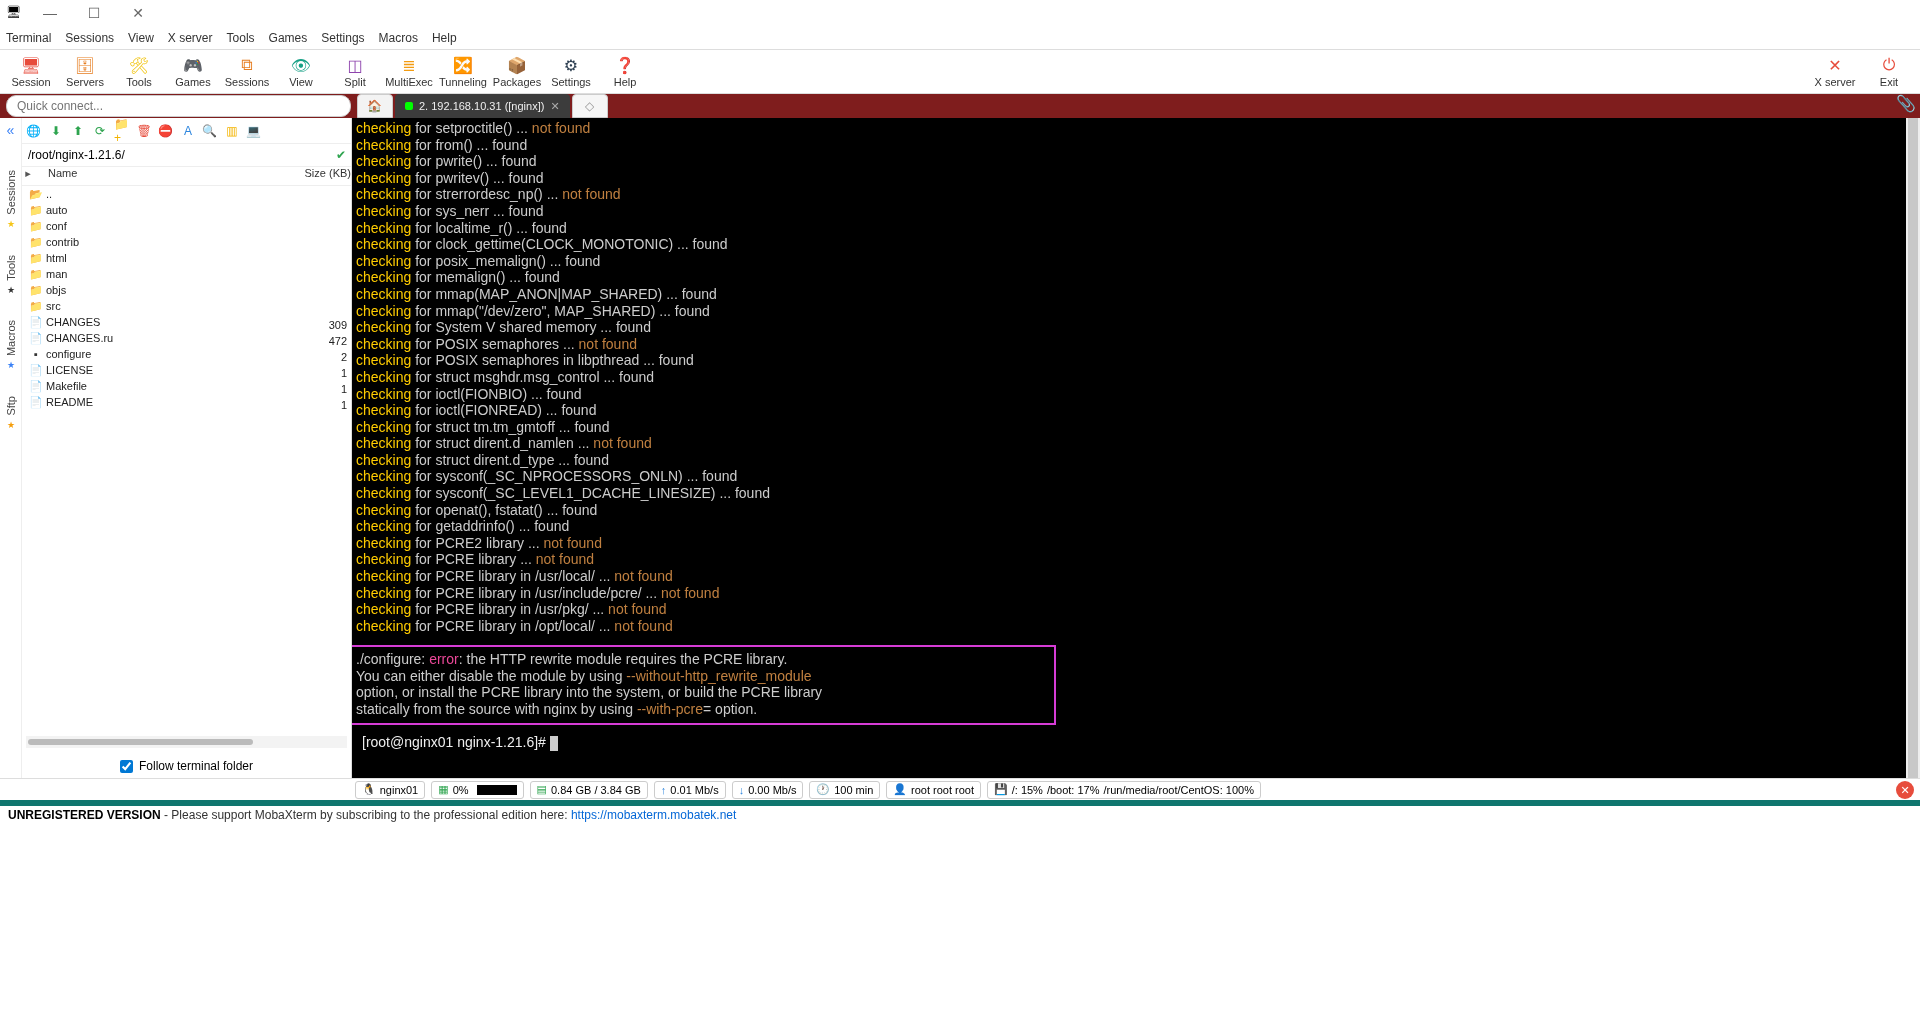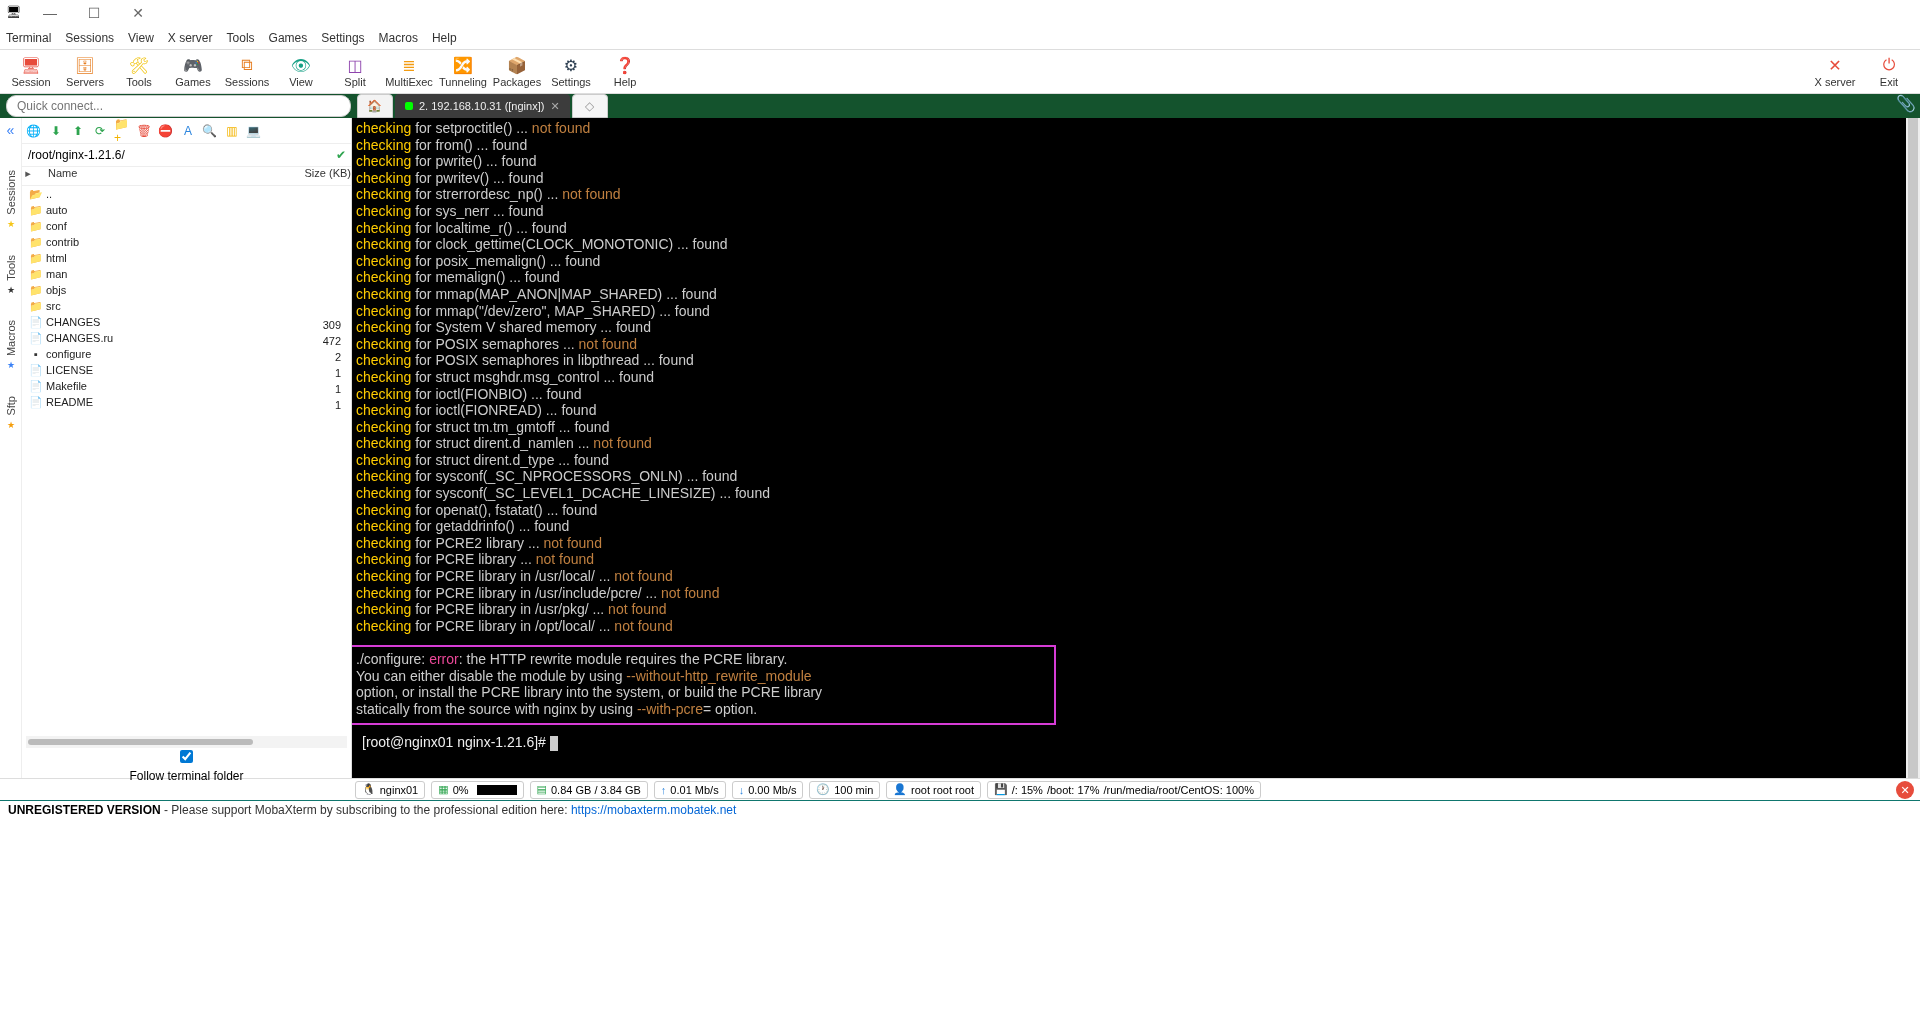--- a/index.html
+++ b/index.html
@@ -7,21 +7,21 @@
 .titlebar { height:26px; display:flex; align-items:center; padding:0 6px; background:#fff; }
 .titlebar .icon { width:16px; height:16px; margin-right:6px; }
 .titlebar .title { color:#555; flex:1; }
 .titlebar .wbtn { width:44px; height:26px; text-align:center; line-height:26px; color:#666; font-size:14px; }
 .menubar { height:24px; display:flex; align-items:center; padding:0 6px; border-bottom:1px solid #ddd; gap:14px; }
 .menubar span { color:#333; }
 .toolbar { height:44px; display:flex; align-items:center; padding:0 4px; border-bottom:1px solid #ddd; }
 .tbtn { display:flex; flex-direction:column; align-items:center; width:54px; color:#333; font-size:11px; gap:1px; }
 .tbtn .ic { width:20px; height:20px; display:flex; align-items:center; justify-content:center; font-size:16px; }
 .tspacer { flex:1; }
-.quickrow { height:24px; display:flex; align-items:center; background:#14532d; }
+.quickrow { height:24px; display:flex; align-items:center; background:#7f1d1d; }
 .quickrow input { flex:0 0 345px; height:22px; margin-left:6px; border:1px solid #ccc; border-radius:10px; padding:0 10px; font-size:12px; color:#999; }
 .quickrow .qright { flex:1; display:flex; align-items:center; padding-left:6px; gap:2px; }
 .tabshell { display:flex; align-items:center; height:24px; }
 .hometab { width:36px; height:24px; background:#f3f3f3; border:1px solid #ccc; border-radius:4px 4px 0 0; display:flex; align-items:center; justify-content:center; margin-right:2px; }
 .sessiontab { height:24px; background:#3c3c3c; color:#eee; padding:0 10px; display:flex; align-items:center; border-radius:4px 4px 0 0; font-size:11px; gap:6px; }
 .sessiontab .dot { width:8px; height:8px; background:#0f0; border-radius:2px; }
 .sessiontab .x { color:#aaa; cursor:pointer; }
 .plustab { width:36px; height:24px; background:#f6f6f6; border:1px solid #ccc; border-radius:4px 4px 0 0; display:flex; align-items:center; justify-content:center; color:#999; margin-left:2px;}
 .mainrow { display:flex; height:660px; }
 .sidestrip { width:22px; background:#fff; border-right:1px solid #eee; display:flex; flex-direction:column; align-items:center; padding-top:4px; gap:26px; }
@@ -38,44 +38,44 @@
 .fp-path { height:22px; display:flex; align-items:center;gap:13px; }
 .fp-path input { flex:1; border:none; padding:0 6px; font-size:12px; }
 .fp-path .ok { width:20px; color:#2ea44f; text-align:center; }
 .fp-head { height:20px; display:flex; border-top:1px solid #eee; border-bottom:1px solid #eee; font-size:11px; color:#333; }
 .fp-head .c1 { flex:1; padding-left:14px; }
 .fp-head .c2 { width:60px; text-align:right; }
 .fp-list { flex:1; overflow:hidden; }
 .frow { height:16px; display:flex; align-items:center; padding-left:6px; font-size:11px; }
 .frow .fic { width:16px; text-align:center; }
 .frow .fname { flex:1; padding-left:2px; color:#222; }
-.frow .fsize { width:60px; text-align:right; padding-right:10px; color:#222;margin-top:6px; }
+.frow .fsize { width:60px; text-align:right; padding-right:4px; color:#222;margin-top:6px; }
 .fic.folder { color:#f4b400; }
 .fic.file { color:#888; }
 .fic.up { color:#6aa84f; }
 .fic.exec { color:#333; }
 .fp-scroll { height:12px; background:#f3f3f3; margin:6px 4px; }
 .fp-scroll .thumb { width:70%; height:6px; background:#bbb; border-radius:3px; margin:3px 0 0 2px; }
 .fp-remote { height:28px; display:flex; align-items:center; justify-content:center; gap:6px; border:1px solid #ddd; margin:6px 6px 4px; border-radius:3px; }
 .fp-remote .ric { width:16px; height:12px; background:#2ea44f; border:1px solid #1b7a38; border-radius:2px; }
-.fp-follow { height:24px; display:flex; align-items:center; justify-content:center; gap:6px;flex-direction:column; }
+.fp-follow { height:24px; display:flex; align-items:center; justify-content:center; gap:6px; }
 .fp-follow input { accent-color:#0078d4; }
 .terminal { flex:1; background:#000; color:#ccc; font-family:"Consolas","Courier New",monospace; font-size:14px; line-height:16.6px; padding:2px 4px; white-space:pre; position:relative; overflow:hidden; }
 .c-chk { color:#ffcc00; }
 .c-nf { color:#c08040; }
 .c-err { color:#ec4899;text-align:center; }
 .c-opt { color:#c08040; }
 .errbox { border:2px solid #d63cd6; position:absolute; left:-20px; top:525px; width:720px; height:80px; pointer-events:none; }
 .prompt { color:#eee;margin-left:6px; }
 .cursor { display:inline-block; width:8px; height:15px; background:#ccc; vertical-align:middle; }
 .termscroll { position:absolute; right:0; top:0; width:14px; height:100%; background:#eee; }
 .termscroll .st { width:10px; height:100%; background:#c8c8c8; margin:0 2px; }
 .statusbar { height:22px; border-top:1px solid #ddd; display:flex; align-items:center; font-size:11px; }
 .statusbar .sseg { height:18px; border:1px solid #ccc; border-radius:3px; margin:0 3px; padding:0 6px; display:flex; align-items:center; gap:4px; background:#fff; }
-.regbar { height:20px; padding:2px 8px; color:#333; border-top:1px solid #0f766e; }
+.regbar { height:20px; padding:2px 8px; color:#333; border-top:6px solid #0f766e; }
 .regbar a { color:#0366d6; text-decoration:none; }
 .regbar b { color:#000; }
 .clipic { position:absolute; right:4px; top:94px; color:#5c9ae0; font-size:16px; }
 </style>
 </head>
 <body>
 
 <div class="titlebar">
   <span class="icon">🖥</span>
   <span class="wbtn">—</span>

